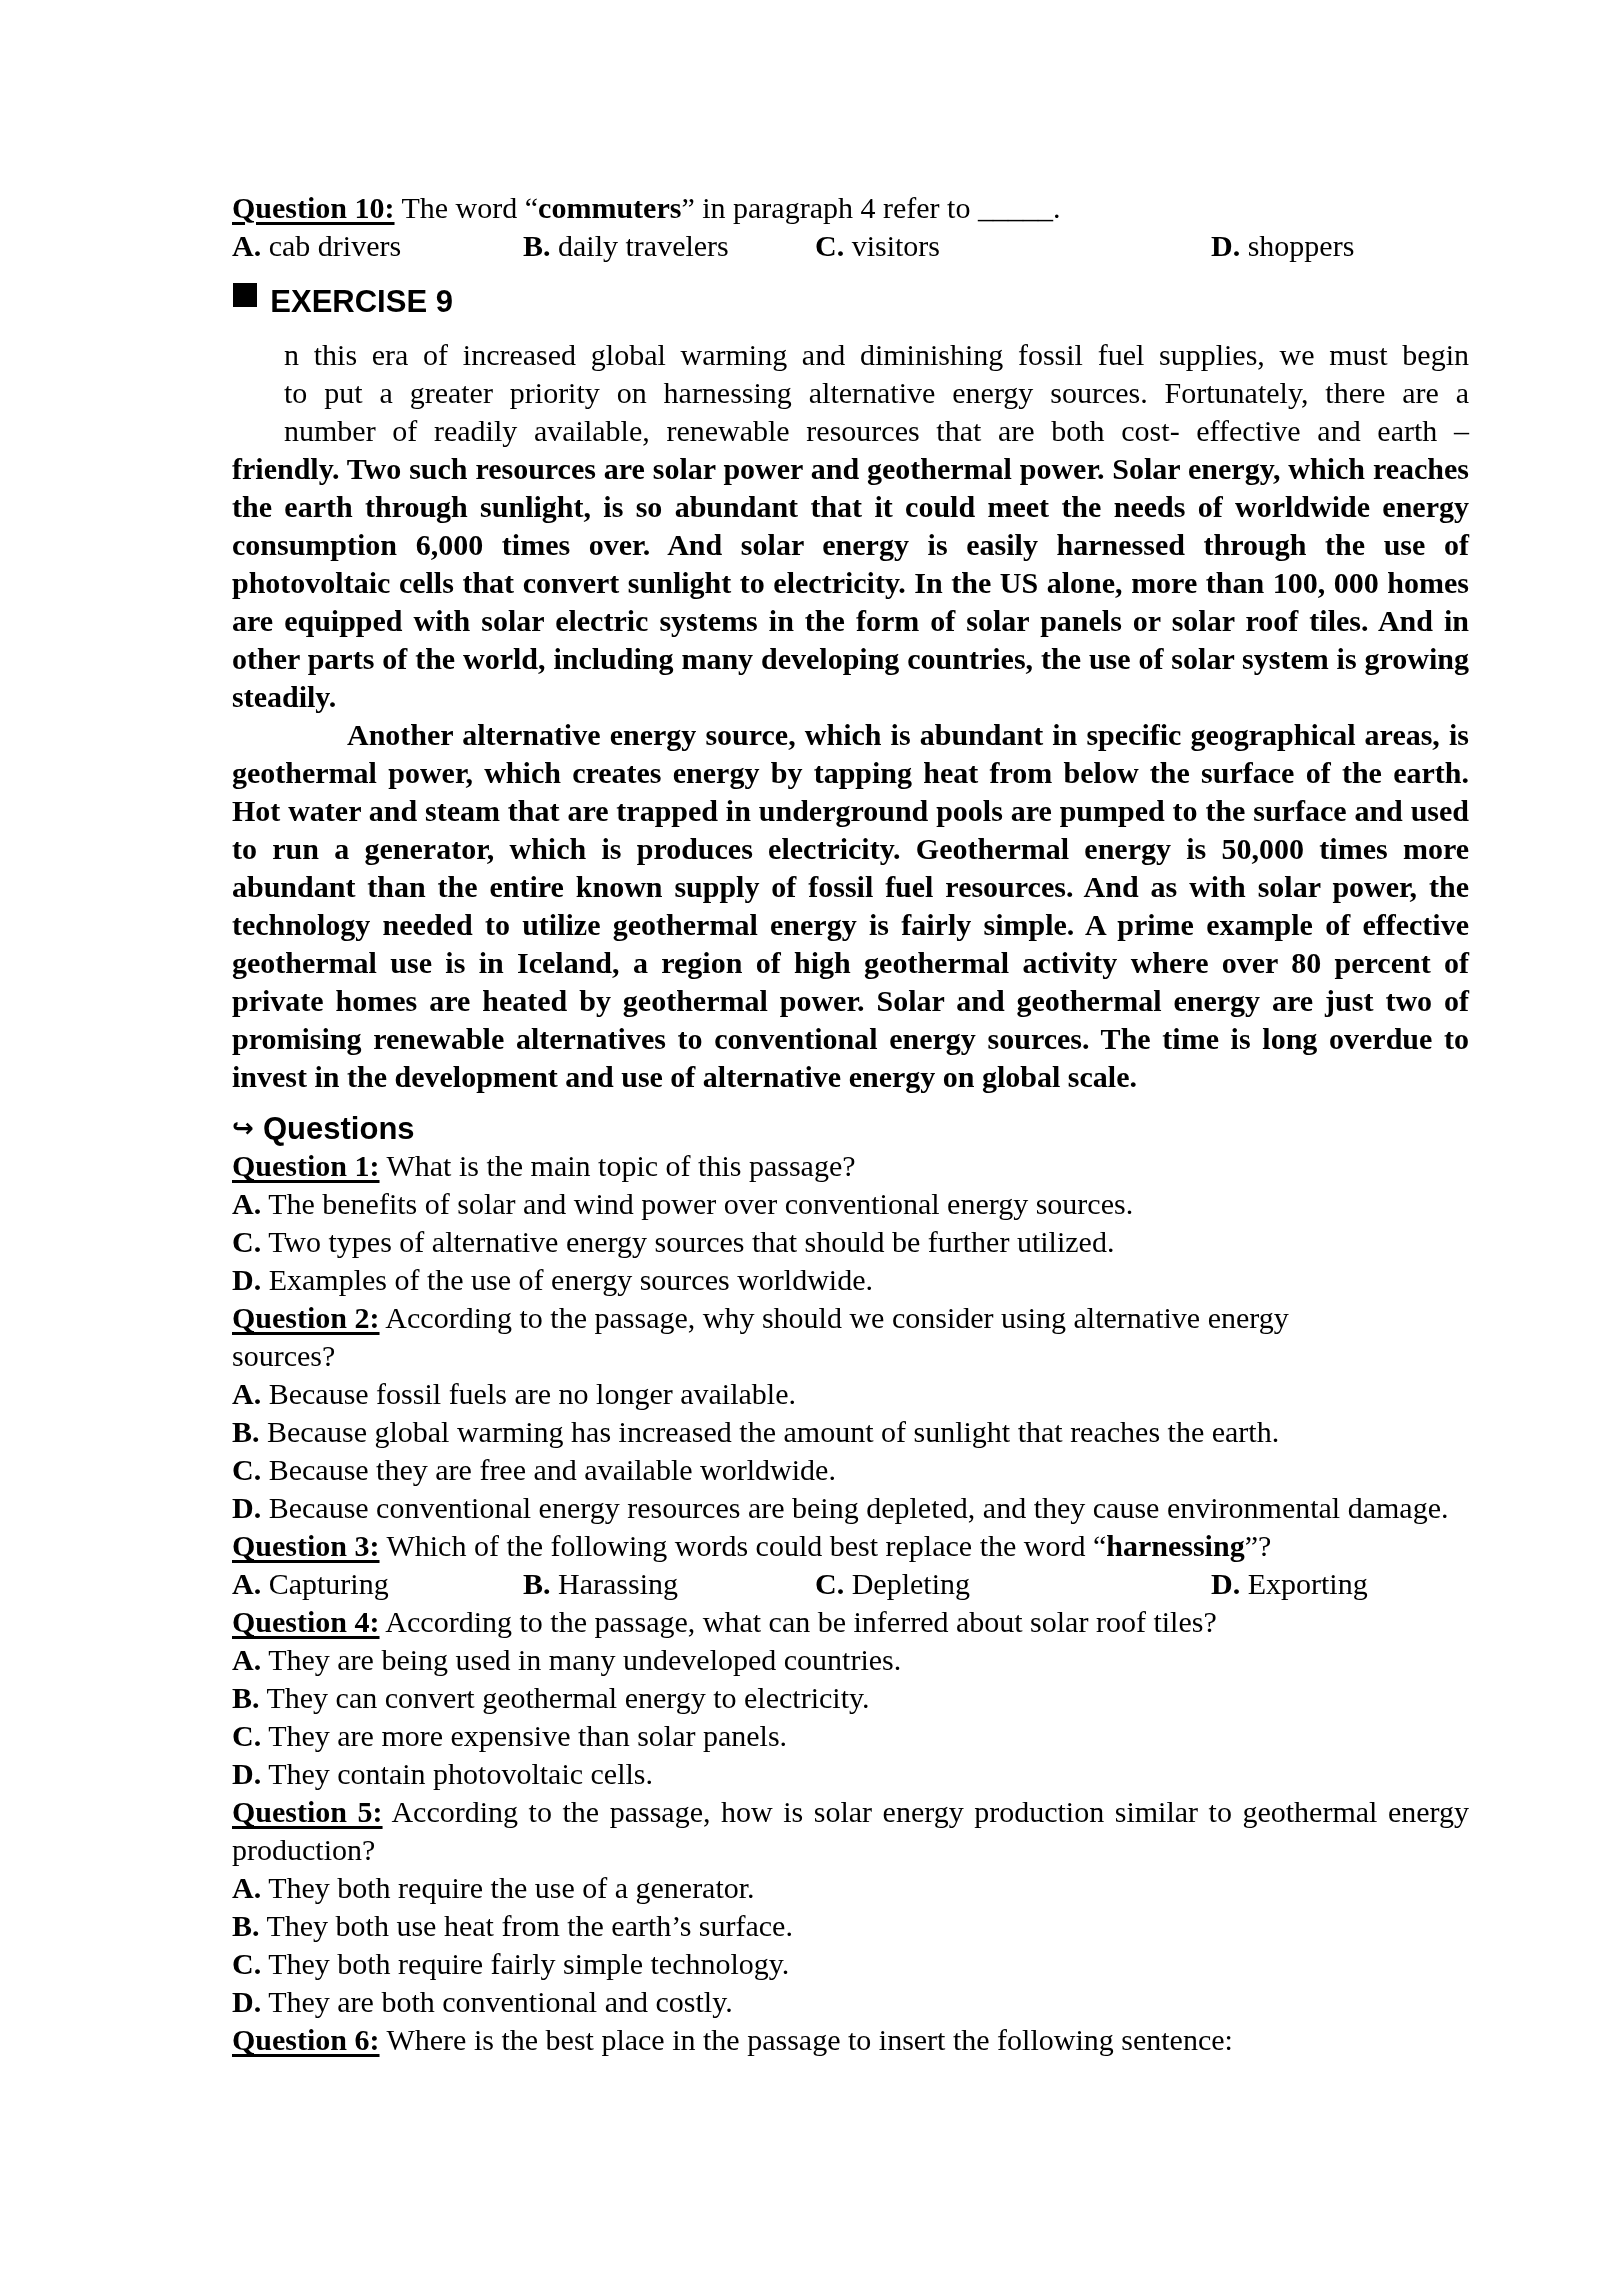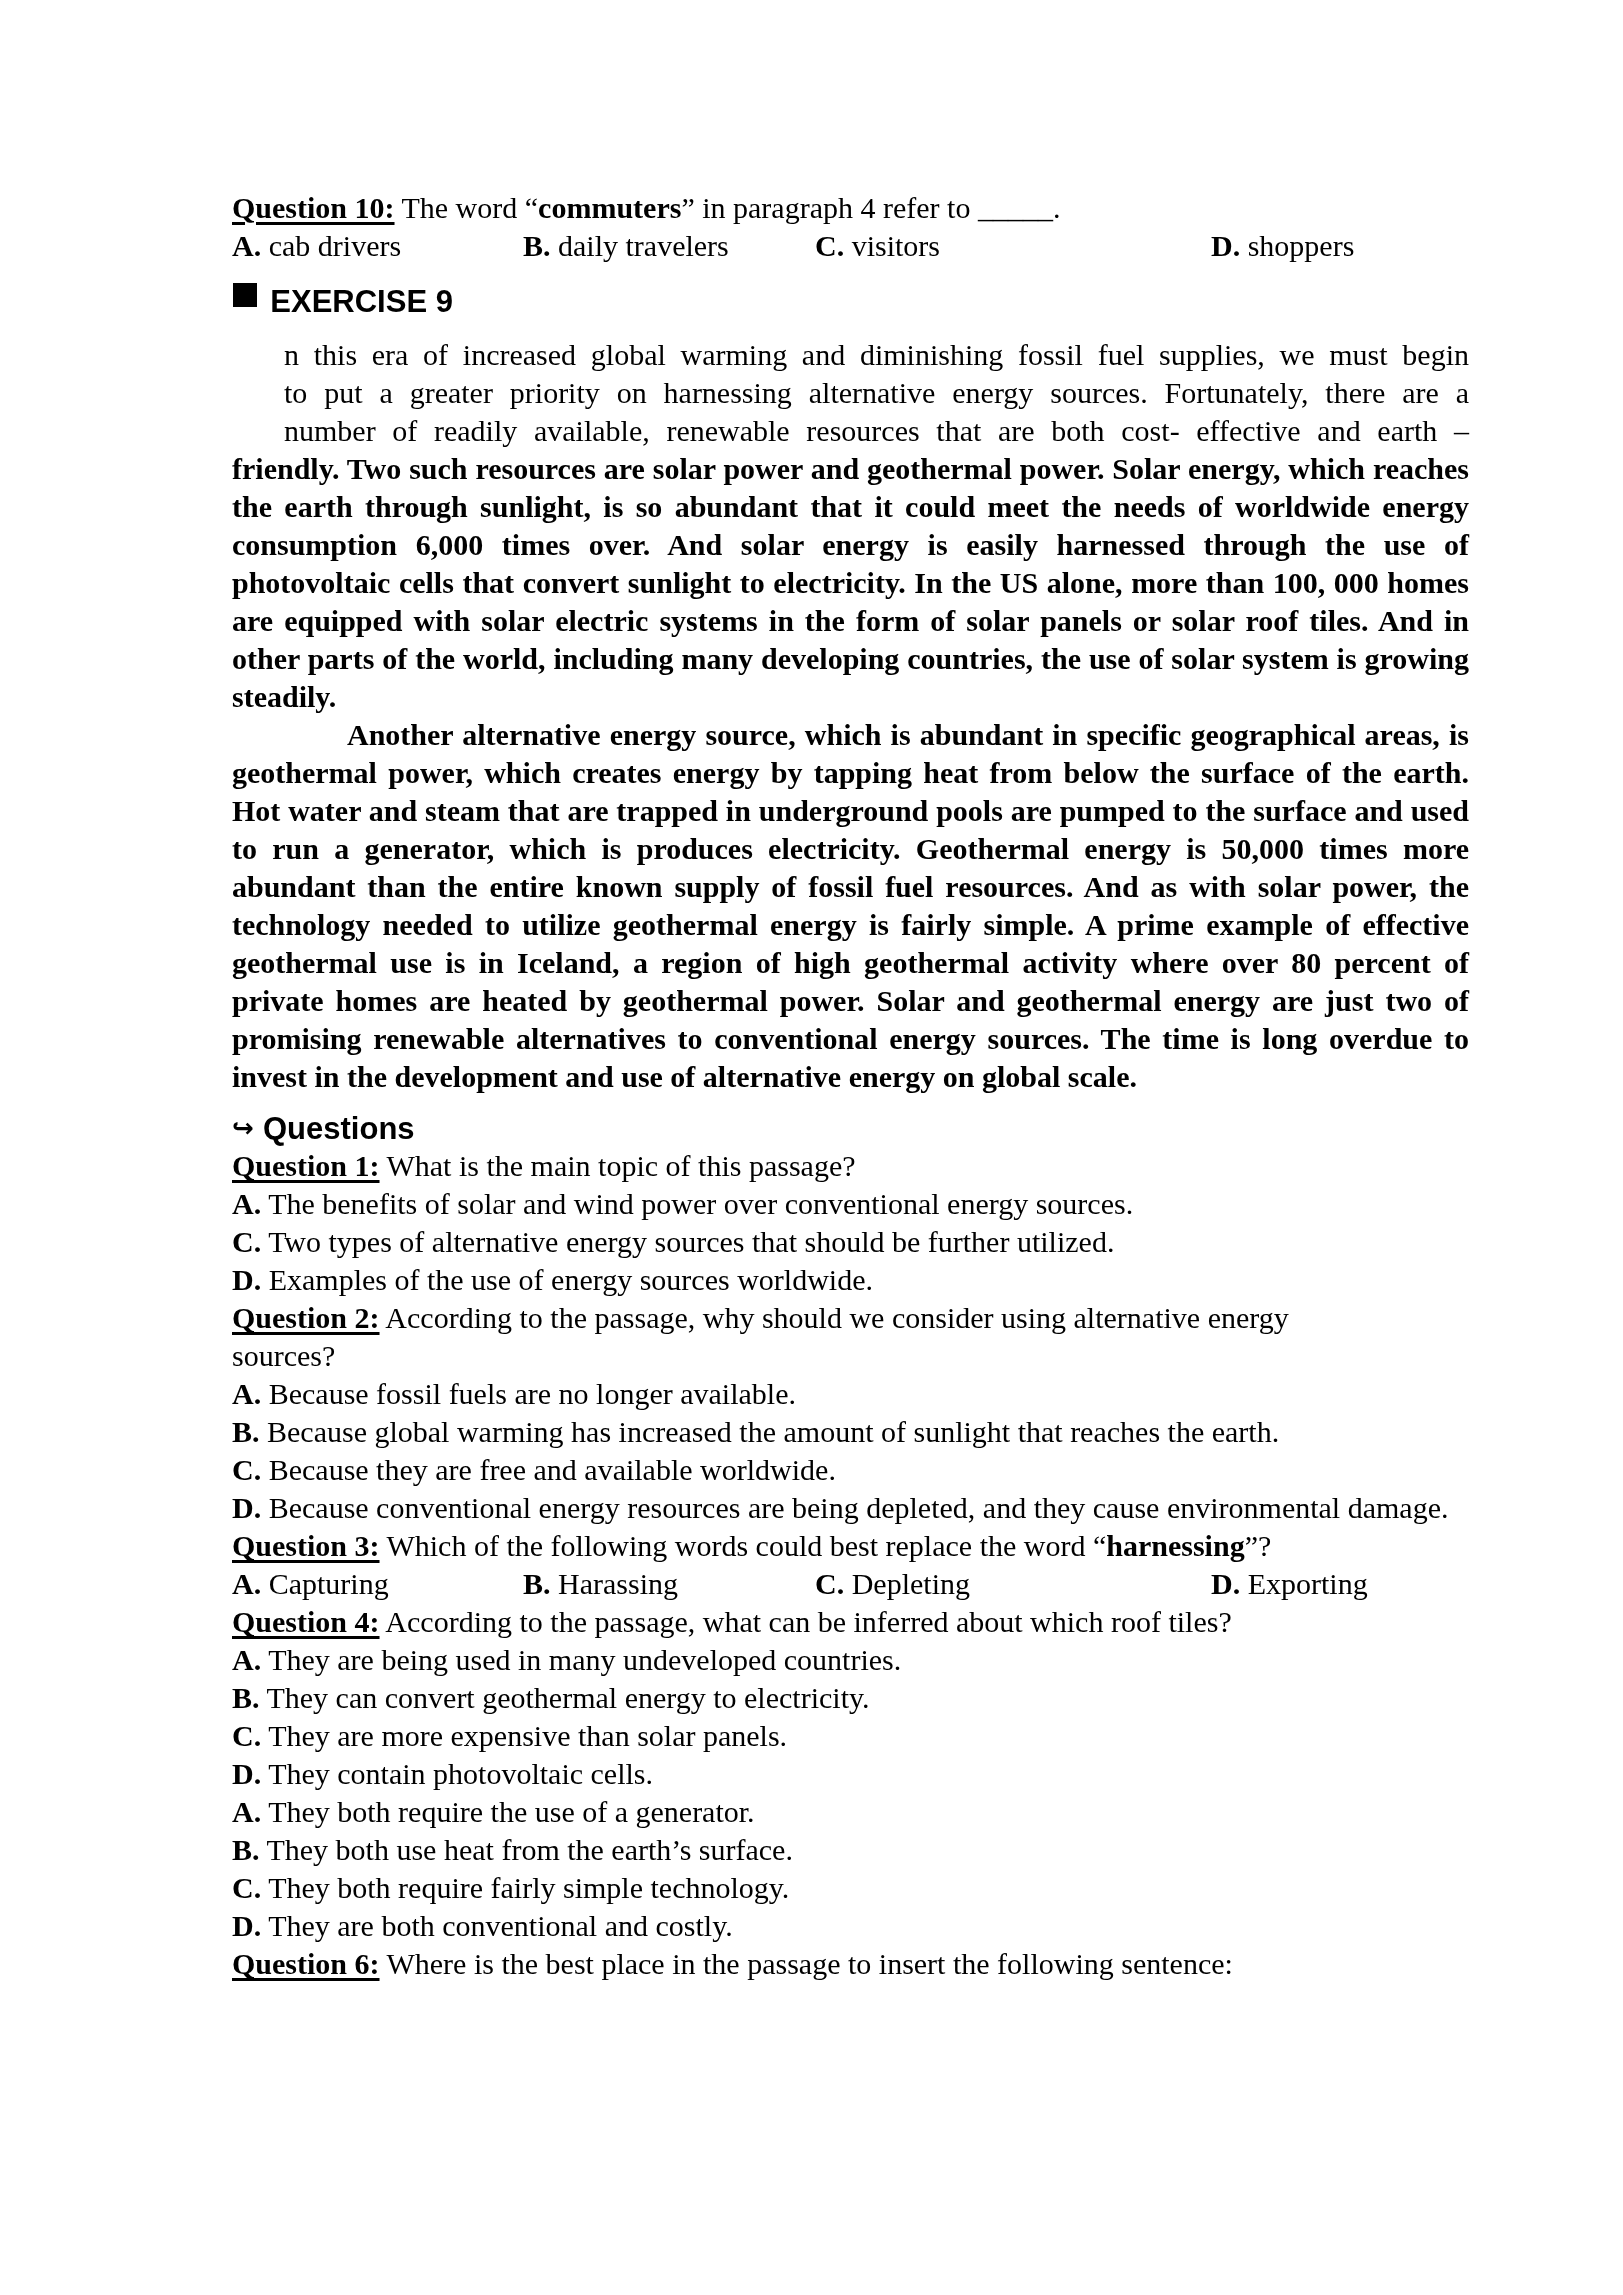--- a/index.html
+++ b/index.html
@@ -92,28 +92,29 @@
     <div class="line"><span class="q-label">Question 3:</span><span> Which of the following words could best replace the word “</span><span class="bold">harnessing</span><span>”?</span></div>
     <div class="opts-row">
       <span class="opt c0"><span class="opt-letter">A.</span><span> Capturing</span></span>
       <span class="opt c1"><span class="opt-letter">B.</span><span> Harassing</span></span>
       <span class="opt c2"><span class="opt-letter">C.</span><span> Depleting</span></span>
       <span class="opt c3"><span class="opt-letter">D.</span><span> Exporting</span></span>
     </div>
   </div>
 
   <div>
-    <div class="line"><span class="q-label">Question 4:</span><span> According to the passage, what can be inferred about which roof tiles?</span></div>
+    <div class="line"><span class="q-label">Question 4:</span><span> According to the passage, what can be inferred about solar roof tiles?</span></div>
     <div class="line"><span class="opt-letter">A.</span><span> They are being used in many undeveloped countries.</span></div>
     <div class="line"><span class="opt-letter">B.</span><span> They can convert geothermal energy to electricity.</span></div>
     <div class="line"><span class="opt-letter">C.</span><span> They are more expensive than solar panels.</span></div>
     <div class="line"><span class="opt-letter">D.</span><span> They contain photovoltaic cells.</span></div>
   </div>
 
   <div>
+    <div style="text-align: justify;"><span class="q-label">Question 5:</span><span> According to the passage, how is solar energy production similar to geothermal energy production?</span></div>
     <div class="line"><span class="opt-letter">A.</span><span> They both require the use of a generator.</span></div>
     <div class="line"><span class="opt-letter">B.</span><span> They both use heat from the earth’s surface.</span></div>
     <div class="line"><span class="opt-letter">C.</span><span> They both require fairly simple technology.</span></div>
     <div class="line"><span class="opt-letter">D.</span><span> They are both conventional and costly.</span></div>
   </div>
 
   <div>
     <div class="line"><span class="q-label">Question 6:</span><span> Where is the best place in the passage to insert the following sentence:</span></div>
   </div>
 

